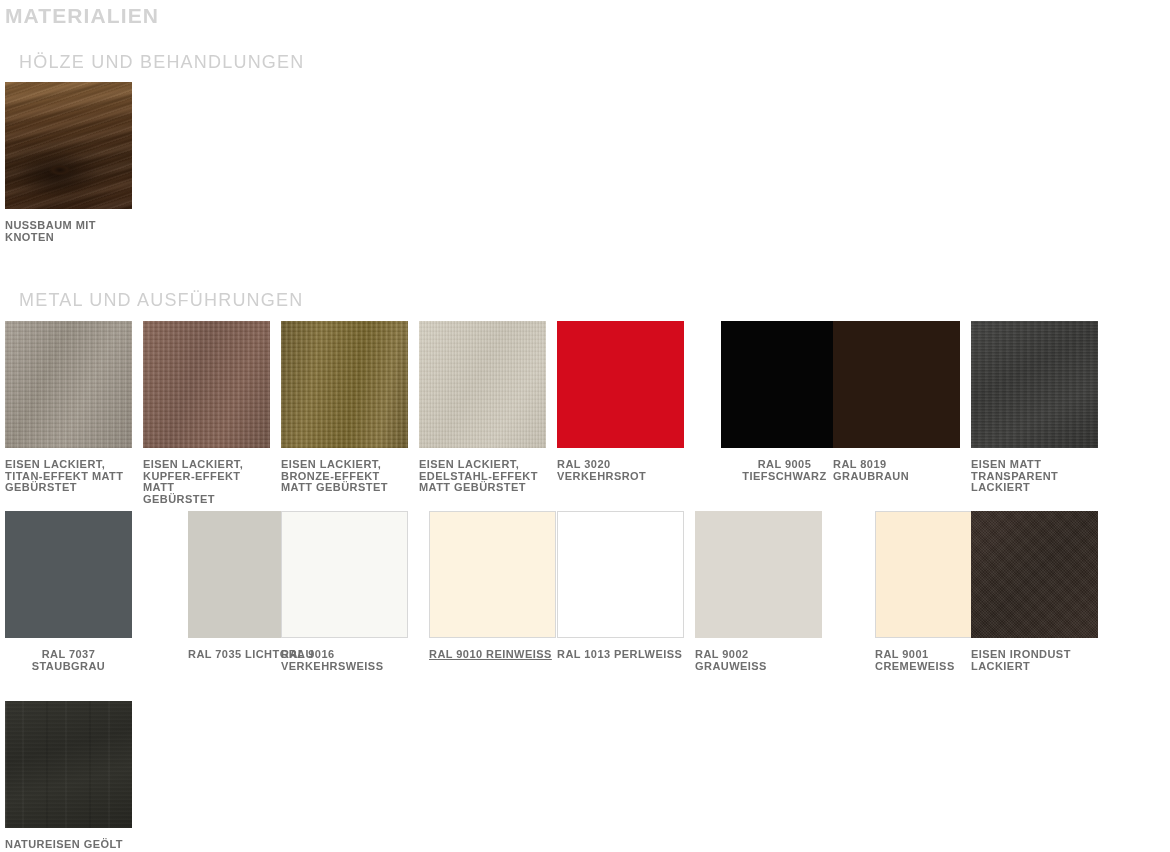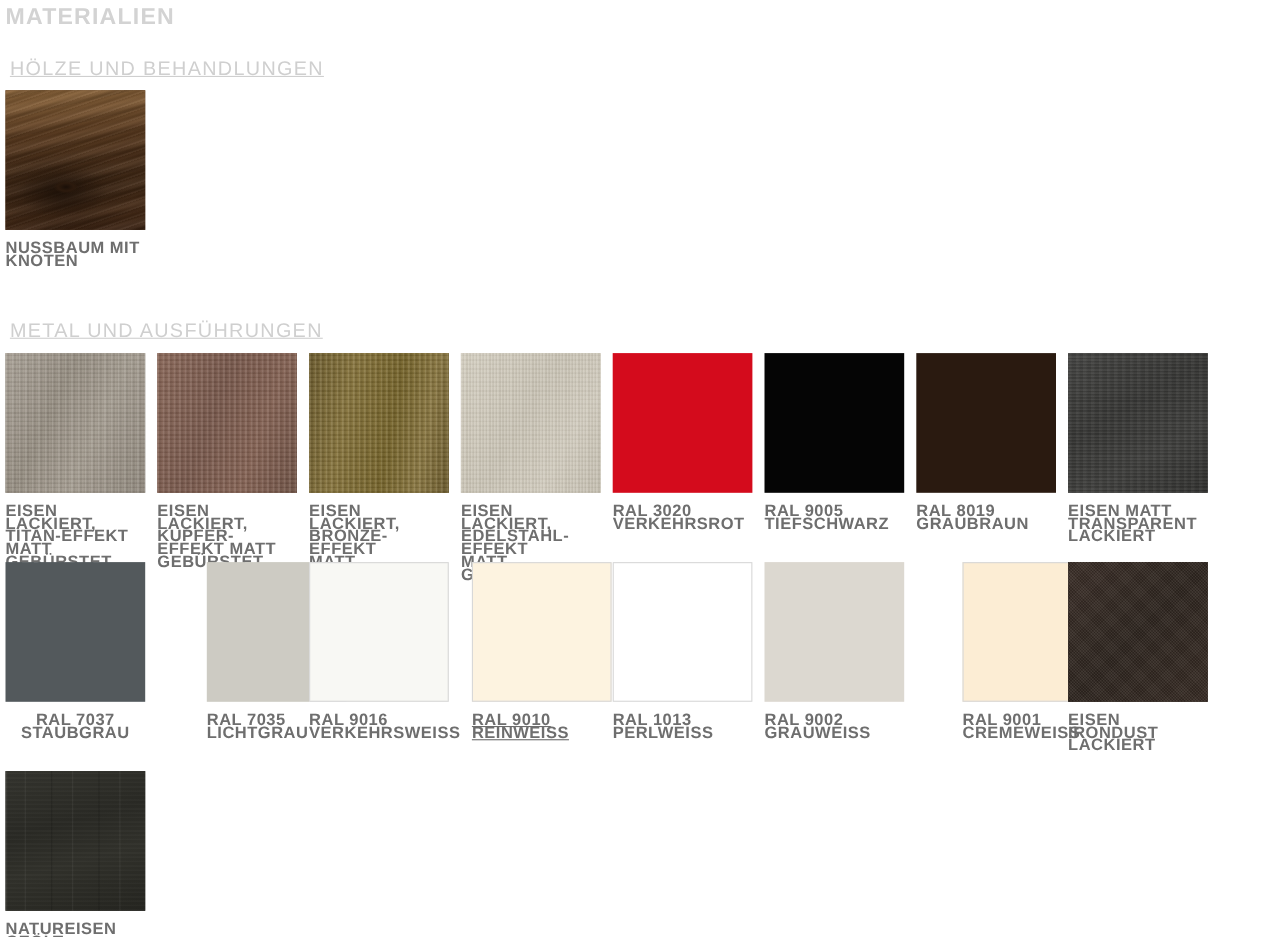--- a/index.html
+++ b/index.html
@@ -33,29 +33,28 @@
     font-size: 21px;
     font-weight: bold;
     letter-spacing: 1.1px;
     color: #d3d3d3;
     text-transform: uppercase;
     line-height: 26px;
     white-space: nowrap;
   }
   .section-title {
     position: absolute;
-    left: 9px;
+    left: 19px;
     font-size: 18px;
     font-weight: normal;
     letter-spacing: 1.2px;
     color: #cfcfcf;
     text-transform: uppercase;
     line-height: 24px;
     white-space: nowrap;
-    text-decoration: underline;
   }
   .section-title.wood { top: 50px; }
   .section-title.metal { top: 288px; text-align: right; }
 
   
   .swatch-row {
     position: absolute;
     left: 0;
     width: 1170px;
     height: 0;
@@ -77,21 +76,21 @@
     box-sizing: border-box;
     position: relative;
     overflow: hidden;
   }
   .swatch.bordered {
     border: 1px solid #d8d8d8;
   }
 
   .swatch-label {
     margin-top: 11px;
-    font-size: 15px;
+    font-size: 11px;
     font-weight: bold;
     letter-spacing: 0.45px;
     line-height: 11.5px;
     color: #6e6e6e;
     text-transform: uppercase;
     white-space: pre-line;
   }
 
   
 
@@ -295,21 +294,21 @@
         <div class="swatch tex-edelstahl"></div>
         <div class="swatch-label">EISEN LACKIERT,
 EDELSTAHL-EFFEKT
 MATT GEBÜRSTET</div>
       </div>
       <div class="swatch-cell" style="left: 557px;">
         <div class="swatch" style="background: rgb(212, 11, 28);"></div>
         <div class="swatch-label">RAL 3020
 VERKEHRSROT</div>
       </div>
-      <div class="swatch-cell" style="left: 695px;">
+      <div class="swatch-cell" style="left: 721px; text-align: center;">
         <div class="swatch" style="background: rgb(5, 5, 5);"></div>
         <div class="swatch-label">RAL 9005
 TIEFSCHWARZ</div>
       </div>
       <div class="swatch-cell" style="left: 833px;">
         <div class="swatch" style="background: rgb(42, 26, 16);"></div>
         <div class="swatch-label">RAL 8019 GRAUBRAUN</div>
       </div>
       <div class="swatch-cell" style="left: 971px;">
         <div class="swatch tex-eisen-matt"></div>

